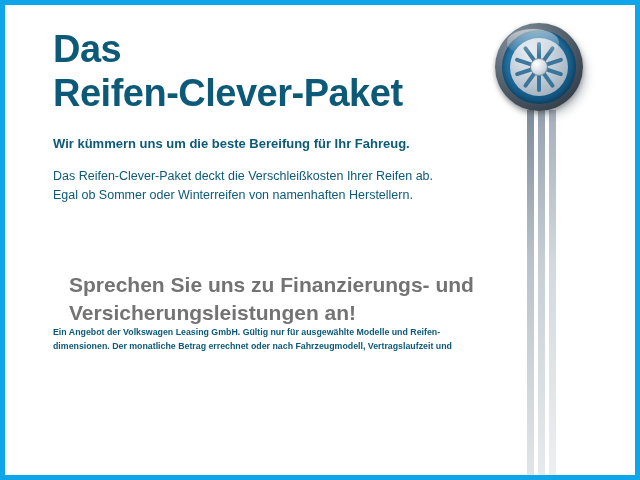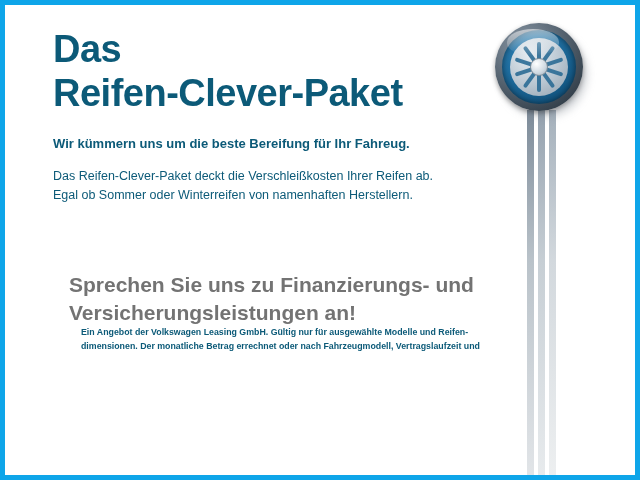--- a/index.html
+++ b/index.html
@@ -165,21 +165,21 @@
   .legal {
     position: absolute;
     left: 48px;
     top: 320px;
     width: 400px;
     color: #0c5a78;
     font-size: 8.8px;
     line-height: 14px;
     font-weight: bold;
   }
-  .legal div { white-space: nowrap; margin-left: 28px; }
+  .legal div { white-space: nowrap; }
 </style>
 </head>
 <body>
 
 <div class="page">
 
   <div class="stripes">
     <div class="stripe s1"></div>
     <div class="stripe s2"></div>
     <div class="stripe s3"></div>

